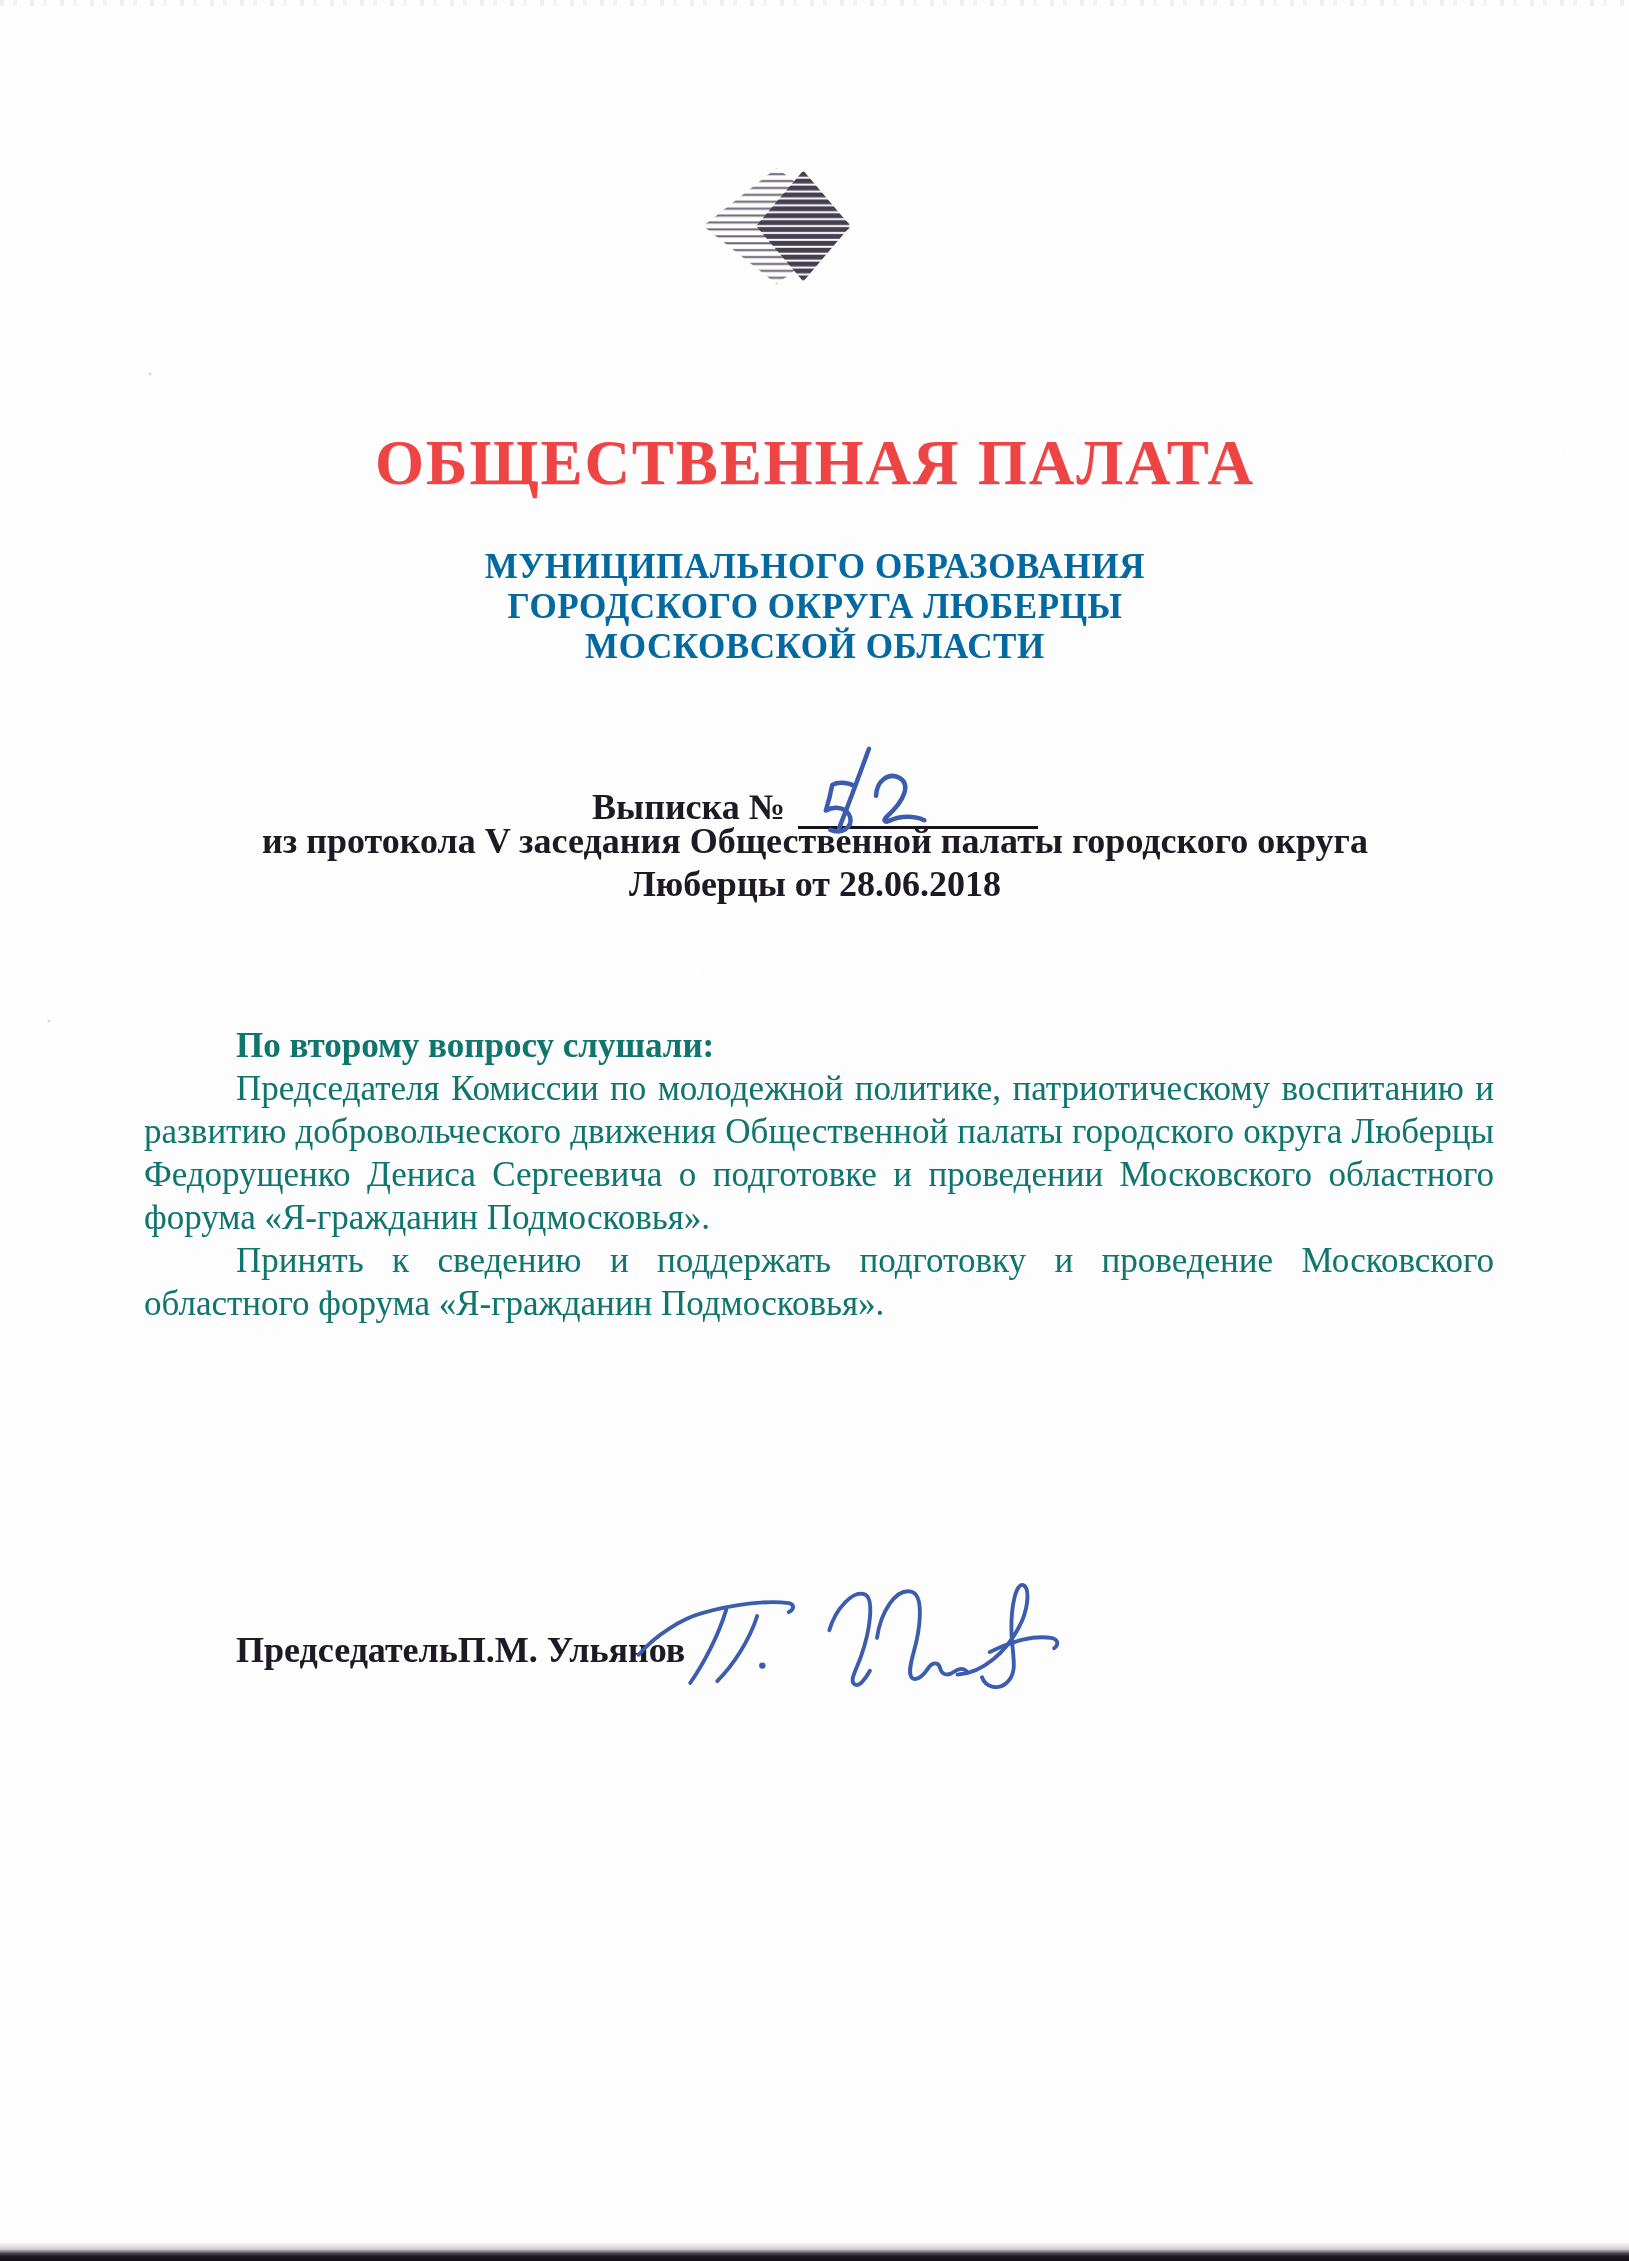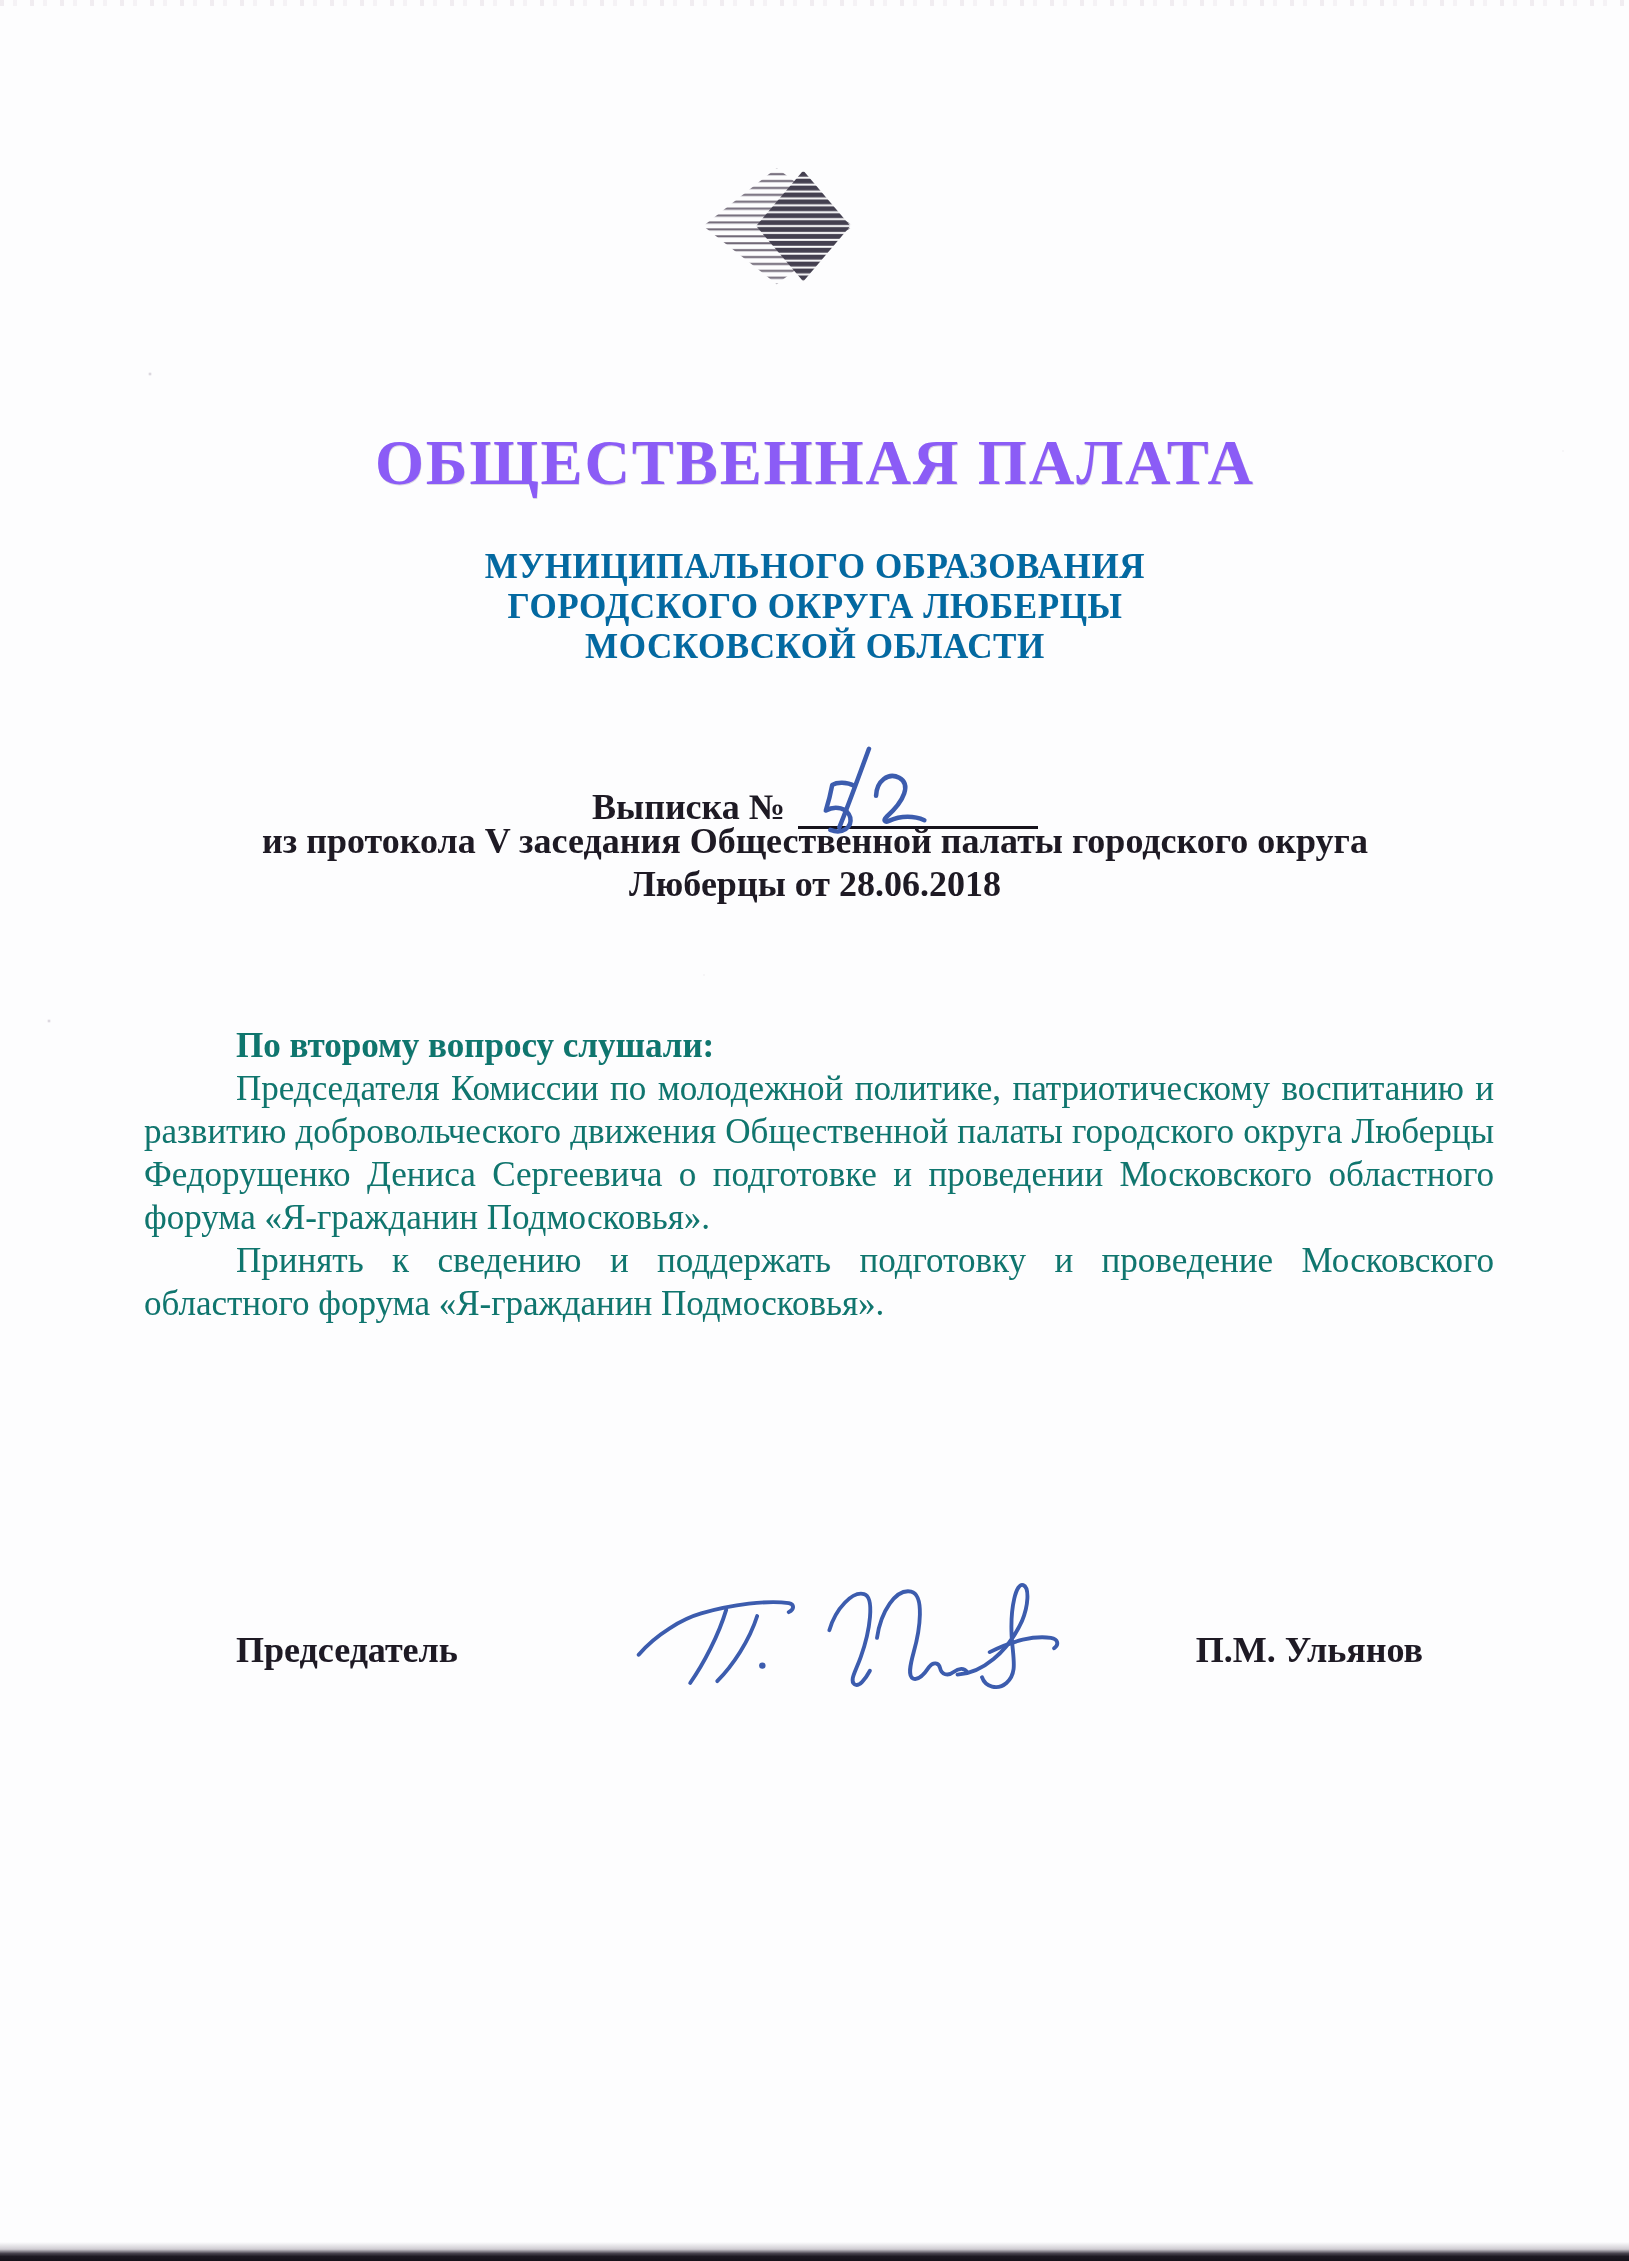--- a/index.html
+++ b/index.html
@@ -25,21 +25,21 @@
       150px 374px 0 1.3px rgba(170,160,178,.40),
       49px 1021px 0 1.3px rgba(160,150,170,.35),
       704px 975px 0 0.6px rgba(185,175,190,.30),
       1563px 451px 0 0.6px rgba(190,182,196,.28);
     border-radius:50%;
   }
   .logo{position:absolute;left:698px;top:164px;width:155px;height:124px;}
   .org-title{
     position:absolute;left:0;right:0;top:428px;
     text-align:center;font-weight:bold;font-size:63px;line-height:71px;
-    letter-spacing:1.9px;color:#8b5cf6;
+    letter-spacing:1.9px;color:#ef4444;
     text-shadow:0.6px 0.6px 0 rgba(60,40,90,.18);
     white-space:nowrap;
   }
   .org-subtitle{
     position:absolute;left:0;right:0;top:547px;
     text-align:center;font-weight:bold;font-size:35px;line-height:40px;
     letter-spacing:0.6px;color:#0369a1;
     text-shadow:0.3px 0.3px 0 rgba(60,40,90,.15);
   }
   .extract-line1{
@@ -68,21 +68,21 @@
     position:absolute;left:144px;width:1350px;top:1024px;
     font-size:35px;line-height:43px;text-align:justify;
     color:#0f766e;
     text-shadow:0.3px 0.3px 0 rgba(60,40,90,.14);
   }
   .body-block p{margin:0;text-indent:92px;}
   .body-block p.heading{font-weight:bold;}
   .body-block p.spaced{margin-top:43px;}
   .sig-row{
     position:absolute;left:144px;width:1350px;top:1630px;
-    display:flex;justify-content:space-between;align-items:flex-start;
+    display:flex;justify-content:flex-start;align-items:flex-start;
     font-weight:bold;font-size:36px;line-height:41px;
     text-shadow:0.3px 0.3px 0 rgba(60,40,90,.14);
   }
   .sig-row .role{margin-left:92px;}
   .sig-row .name{margin-right:71px;}
   .signature-svg{position:absolute;left:629px;top:1576px;width:438px;height:129px;overflow:visible;}
   .pen{stroke:var(--pen,#3c5cae);stroke-width:6;fill:none;stroke-linecap:round;stroke-linejoin:round;}
   .pen-thin{stroke:var(--pen,#3c5cae);stroke-width:7;fill:none;stroke-linecap:round;stroke-linejoin:round;}
   .scan-bottom{
     position:absolute;left:0;right:0;bottom:0;height:19.3px;

